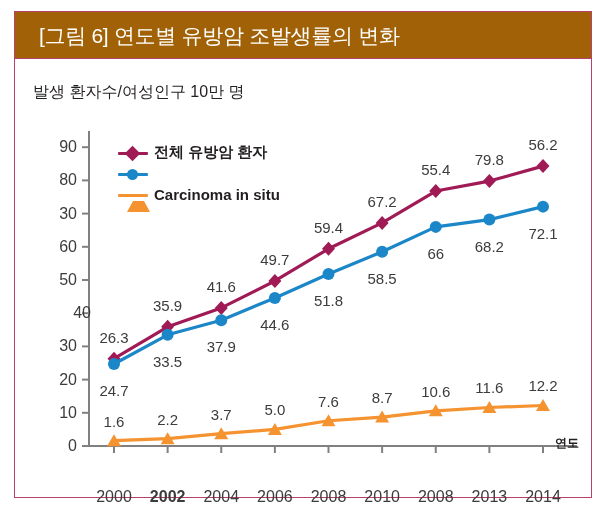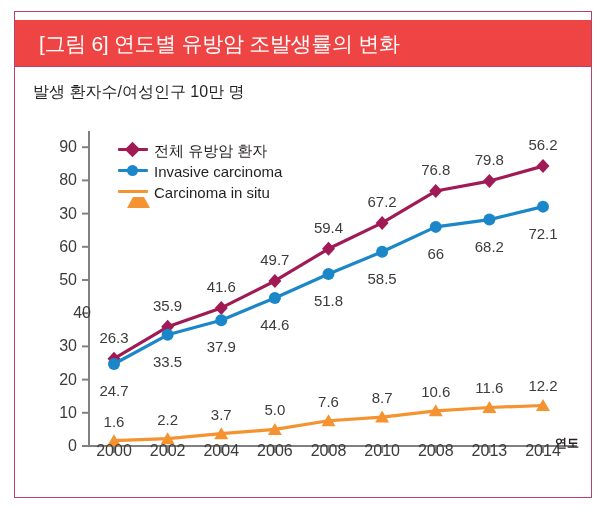--- a/index.html
+++ b/index.html
@@ -12,23 +12,23 @@
   .card{
     position:absolute;
     left:14px;top:11px;
     width:578px;height:487px;
     border:1.5px solid #b8416b;
     box-sizing:border-box;
     background:#ffffff;
   }
   .title-bar{
     position:absolute;
-    left:0;top:8px;
+    left:0;top:0;
     width:100%;height:47px;
-    background:#ef4444;
+    background:#a16207;
     border-bottom:1.5px solid #b8416b;
     box-sizing:border-box;
   }
   .title-text{
     position:absolute;
     left:24px;top:10px;
     font-size:21px;
     color:#ffffff;
     letter-spacing:-0.3px;
     white-space:nowrap;
@@ -45,21 +45,23 @@
     left:0;top:0;
     width:578px;height:487px;
   }
   .legend{
     position:absolute;
     left:103px;top:130px;
     width:210px;
   }
   .legend-row{
     display:flex;
+    align-items:center;
     height:21px;
+    font-weight:bold;
   }
   .legend-mark{
     position:relative;
     width:30px;height:14px;
     margin-right:6px;
     flex:0 0 auto;
   }
   .legend-mark .bar{
     position:absolute;
     left:0;top:6px;
@@ -107,21 +109,21 @@
     text-align:right;
     width:28px;
     transform:translateY(-9px);
   }
   .xtick{
     position:absolute;
     font-size:16px;
     color:#3c3c3c;
     text-align:center;
     width:54px;
-    top:430px;
+    top:476px;
     transform:translateX(-27px);
   }
   .dlabel{
     position:absolute;
     font-size:15px;
     color:#3c3c3c;
     text-align:center;
     width:46px;
     transform:translateX(-23px);
     white-space:nowrap;
@@ -206,21 +208,20 @@
           <span class="bar" style="background:#a01a56"></span>
           <span class="glyph lm-diamond"></span>
         </span>
         <span class="legend-label">전체 유방암 환자</span>
       </div>
       <div class="legend-row">
         <span class="legend-mark">
           <span class="bar" style="background:#1b87c9"></span>
           <span class="glyph lm-circle"></span>
         </span>
-        <span class="legend-label">Invasive carcinoma</span>
       </div>
       <div class="legend-row">
         <span class="legend-mark">
           <span class="bar" style="background:#f59331"></span>
           <span class="glyph lm-tri"></span>
         </span>
         <span class="legend-label">Carcinoma in situ</span>
       </div>
     </div>
 
@@ -233,37 +234,37 @@
         <div class="ytick" style="left: 34px; top: 334.4px;">30</div>
         <div class="ytick" style="left: 48px; top: 301.2px;">40</div>
         <div class="ytick" style="left: 34px; top: 268px;">50</div>
         <div class="ytick" style="left: 34px; top: 234.8px;">60</div>
         <div class="ytick" style="left: 34px; top: 201.6px;">30</div>
         <div class="ytick" style="left: 34px; top: 168.4px;">80</div>
         <div class="ytick" style="left: 34px; top: 135.2px;">90</div>
       </div>
     <div id="xtick-layer">
         <div class="xtick" style="left: 99px;">2000</div>
-        <div class="xtick" style="left: 152.625px;">2002</div>
+        <div class="xtick" style="left: 152.625px; font-weight: bold;">2002</div>
         <div class="xtick" style="left: 206.25px;">2004</div>
         <div class="xtick" style="left: 259.875px;">2006</div>
         <div class="xtick" style="left: 313.5px;">2008</div>
         <div class="xtick" style="left: 367.125px;">2010</div>
         <div class="xtick" style="left: 420.75px;">2008</div>
         <div class="xtick" style="left: 474.375px;">2013</div>
         <div class="xtick" style="left: 528px;">2014</div>
       </div>
     <div id="dlabel-layer">
         <div class="dlabel" style="left: 99px; top: 316.684px;">26.3</div>
         <div class="dlabel" style="left: 152.625px; top: 284.812px;">35.9</div>
         <div class="dlabel" style="left: 206.25px; top: 265.888px;">41.6</div>
         <div class="dlabel" style="left: 259.875px; top: 238.996px;">49.7</div>
         <div class="dlabel" style="left: 313.5px; top: 206.792px;">59.4</div>
         <div class="dlabel" style="left: 367.125px; top: 180.896px;">67.2</div>
-        <div class="dlabel" style="left: 420.75px; top: 149.024px;">76.8</div>
+        <div class="dlabel" style="left: 420.75px; top: 149.024px;">55.4</div>
         <div class="dlabel" style="left: 474.375px; top: 139.064px;">79.8</div>
         <div class="dlabel" style="left: 528px; top: 124.124px;">56.2</div>
         <div class="dlabel" style="left: 99px; top: 369.996px;">24.7</div>
         <div class="dlabel" style="left: 152.625px; top: 340.78px;">33.5</div>
         <div class="dlabel" style="left: 206.25px; top: 326.172px;">37.9</div>
         <div class="dlabel" style="left: 259.875px; top: 303.928px;">44.6</div>
         <div class="dlabel" style="left: 313.5px; top: 280.024px;">51.8</div>
         <div class="dlabel" style="left: 367.125px; top: 257.78px;">58.5</div>
         <div class="dlabel" style="left: 420.75px; top: 232.88px;">66</div>
         <div class="dlabel" style="left: 474.375px; top: 225.576px;">68.2</div>

